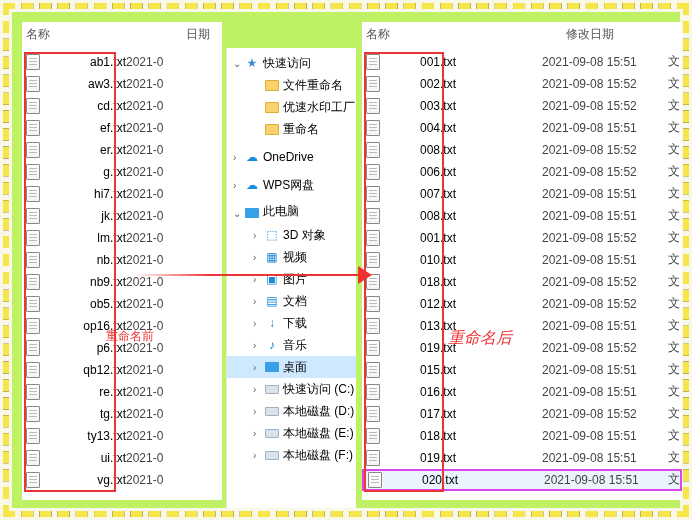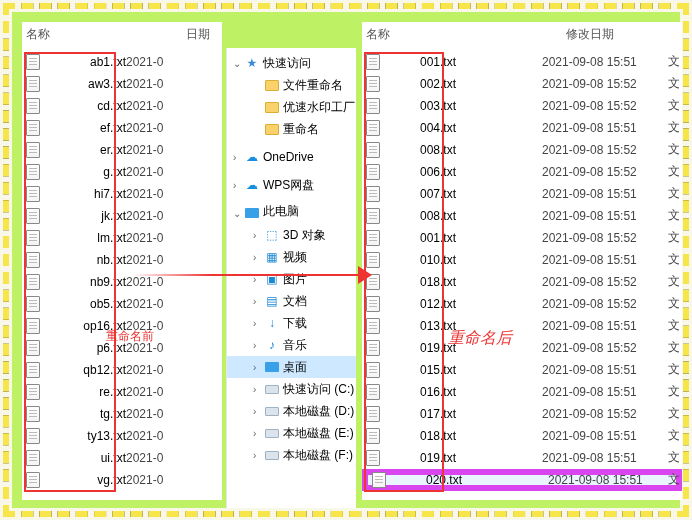--- a/index.html
+++ b/index.html
@@ -123,21 +123,21 @@
   .right-panel {
     position: absolute;
     left: 350px; top: 10px;
     width: 320px; height: 478px;
     background:#fff;
   }
   .right-panel .col-header { gap: 110px; }
   .right-row { display:flex; align-items:center; height:22px; padding-left:4px; }
   .right-row .file-name { width: 70px; }
   .right-row .file-date { margin-left: 86px; }
-  .right-row.sel { border:6px solid #d946ef; background:#eaf4fd; }
+  .right-row.sel { border:2px solid #d946ef; background:#eaf4fd; }
   .red-box-right {
     position:absolute; border:2px solid #e33;
     left:2px; top:30px; width:80px; height:440px; pointer-events:none;
   }
   .label-after {
     position:absolute; left:436px; top:316px;
     color:#e33; font-size:16px; font-weight:500;
     pointer-events:none;
     font-style:italic;
   }

